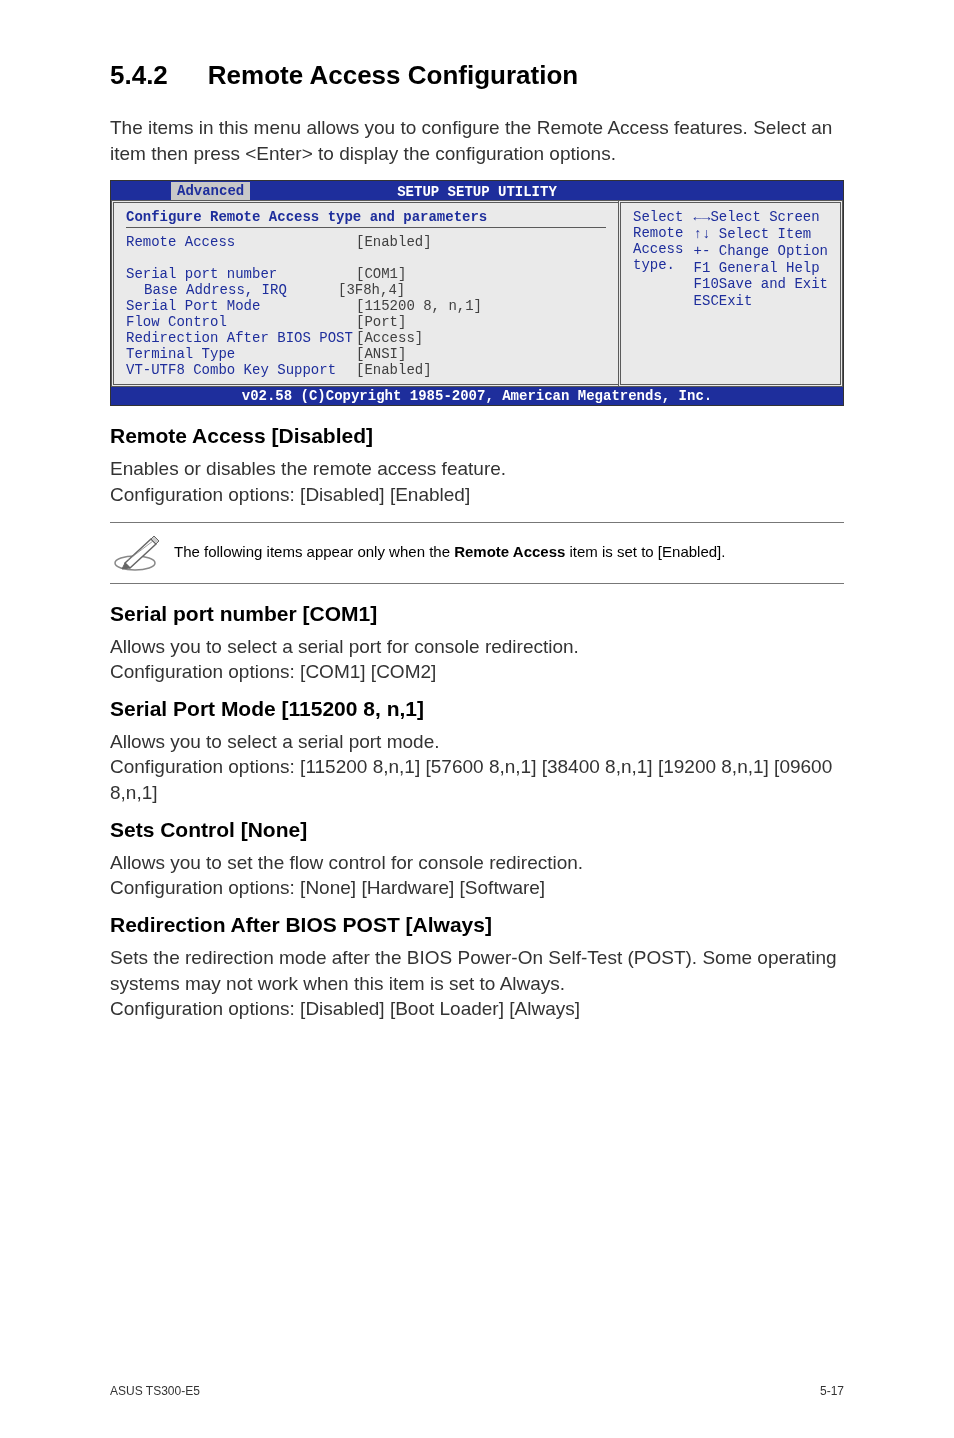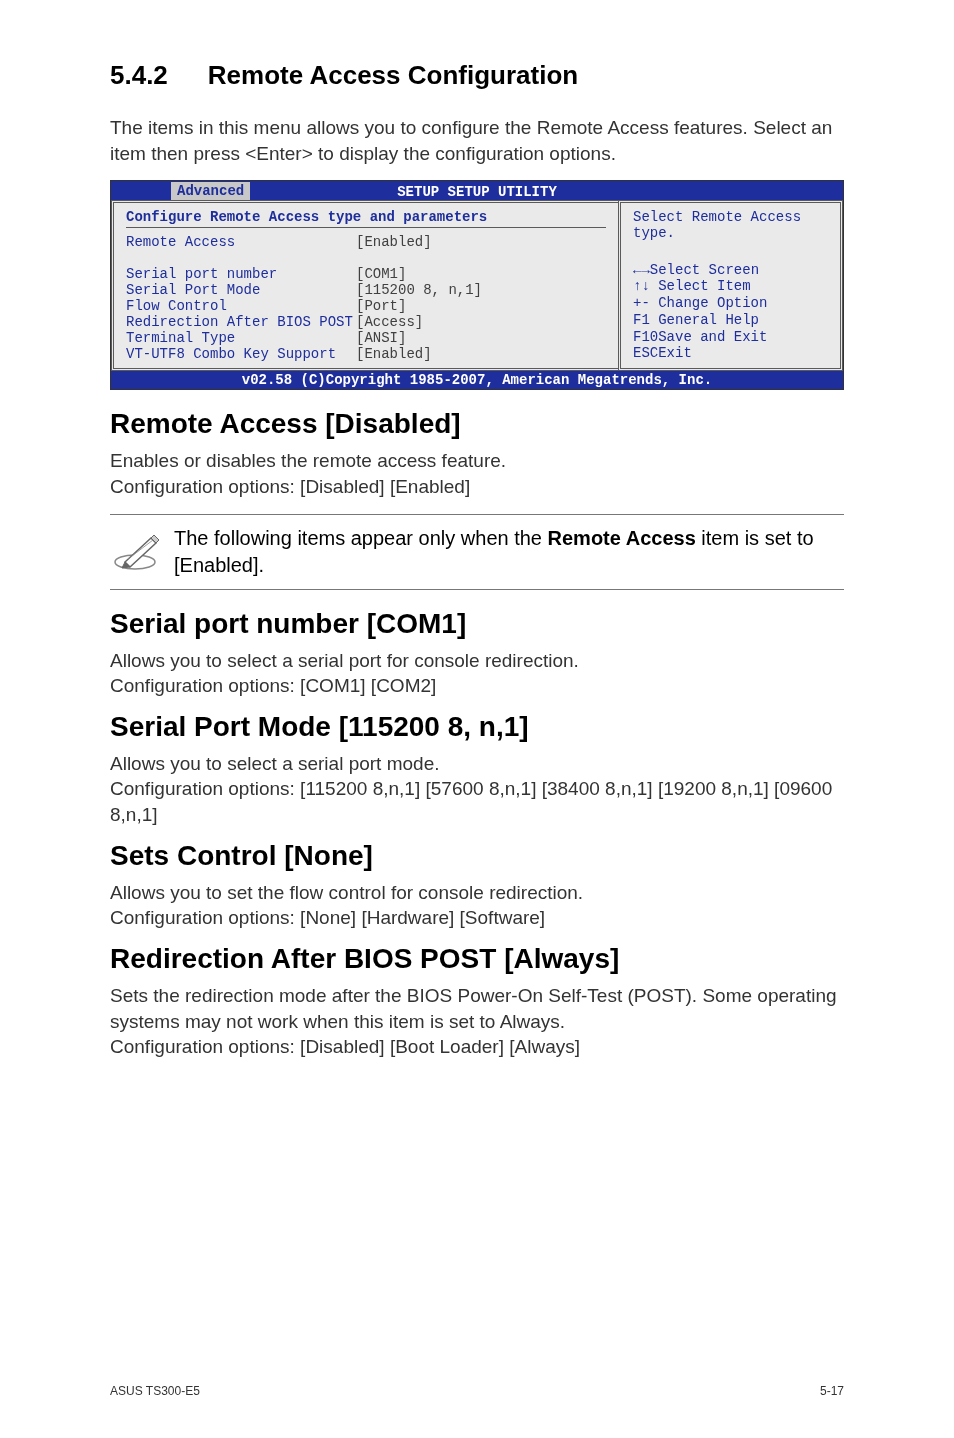--- a/index.html
+++ b/index.html
@@ -68,21 +68,21 @@
       border-right: none;
       padding: 6px 12px;
       color: #1e2e9c;
     }
     .bios-right {
       width: 225px;
       border: 3px double #5a5a5a;
       padding: 6px 12px;
       color: #1e2e9c;
       display: flex;
-      flex-direction: column;
+      flex-direction: row;
       justify-content: space-between;
     }
     .bios-left .heading-row {
       color: #1e2e9c;
       font-weight: bold;
     }
     .bios-left .row {
       display: flex;
       white-space: pre;
     }
@@ -108,21 +108,21 @@
       font-weight: bold;
     }
     .bios-footer {
       background: #1e2e9c;
       color: #fff;
       text-align: center;
       font-weight: bold;
       padding: 1px 0;
     }
     h2.subsection {
-      font-size: 28px;
+      font-size: 21px;
       font-weight: bold;
       margin-top: 0;
       margin-bottom: 8px;
     }
     .note-block {
       display: flex;
       align-items: center;
       border-top: 1px solid #777;
       border-bottom: 1px solid #777;
       padding: 10px 0;
@@ -133,21 +133,21 @@
       flex-shrink: 0;
       display: flex;
       align-items: center;
       justify-content: center;
     }
     .note-icon svg {
       width: 50px;
       height: 40px;
     }
     .note-text {
-      font-size: 20px;
+      font-size: 15px;
       line-height: 1.35;
       padding-left: 8px;
     }
     .footer {
       display: flex;
       justify-content: space-between;
       font-size: 12px;
       color: #333;
       border-top: 0px solid transparent;
       padding-top: 24px;
@@ -177,20 +177,21 @@
     <div class="bios-left">
       <div class="row heading-row"><span>Configure Remote Access type and parameters</span></div>
       <div class="hr"></div>
       <div class="row">
         <span class="label">Remote Access</span>
         <span class="value">[Enabled]</span>
       </div>
       <div class="row">&nbsp;</div>
       <div id="bios-rows">
             <div class="row"><span class="label">Serial port number</span><span class="value">[COM1]</span></div>
+            <div class="row"><span class="label indent-sub" style="flex: 0 0 212px;">Base Address, IRQ</span><span class="value">[3F8h,4]</span></div>
             <div class="row"><span class="label">Serial Port Mode</span><span class="value">[115200 8, n,1]</span></div>
             <div class="row"><span class="label">Flow Control</span><span class="value">[Port]</span></div>
             <div class="row"><span class="label">Redirection After BIOS POST</span><span class="value">[Access]</span></div>
             <div class="row"><span class="label">Terminal Type</span><span class="value">[ANSI]</span></div>
             <div class="row"><span class="label">VT-UTF8 Combo Key Support</span><span class="value">[Enabled]</span></div>
           </div>
     </div>
     <div class="bios-right">
       <div class="help-top">Select Remote Access type.</div>
       <div class="help-bottom"><span class="arrows">←→</span><span>Select Screen</span>

